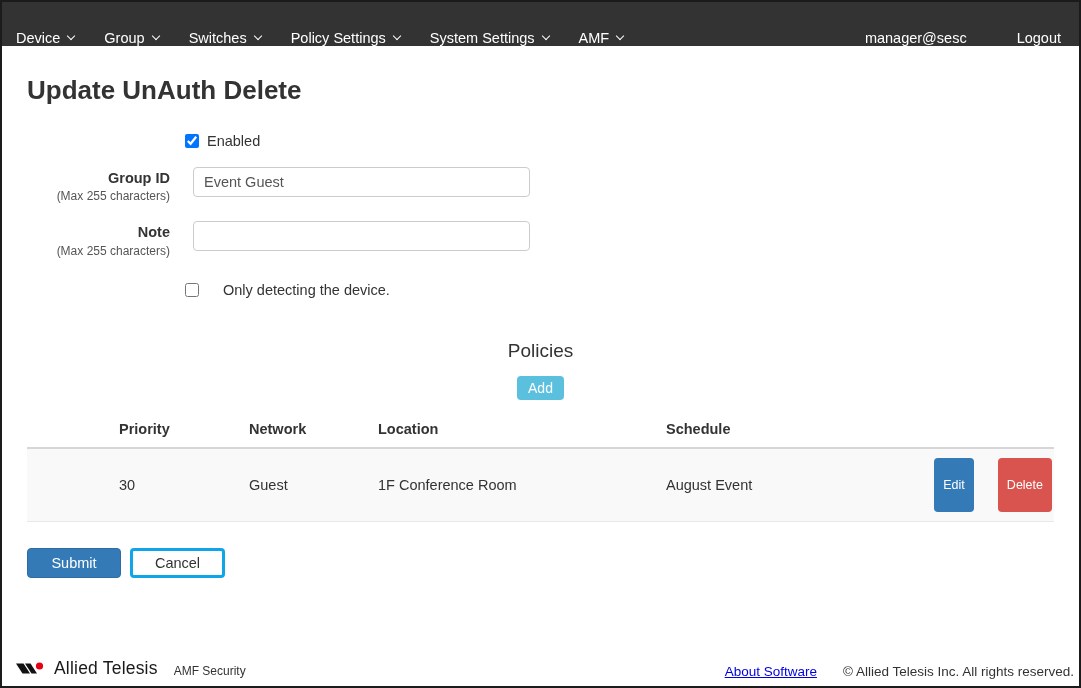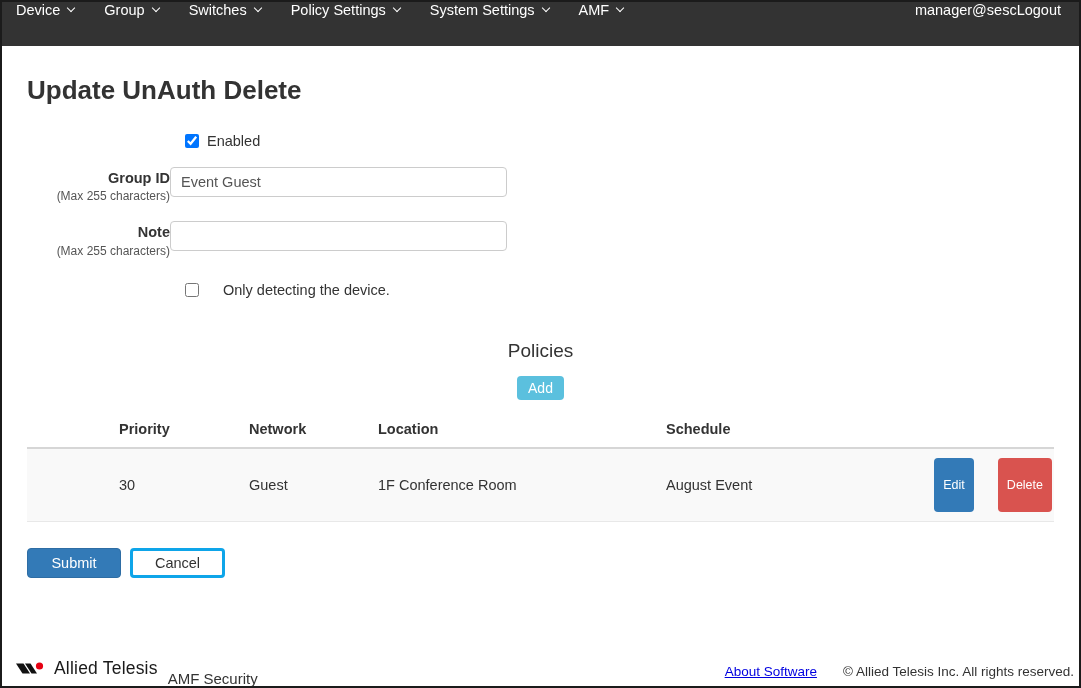--- a/index.html
+++ b/index.html
@@ -10,35 +10,35 @@
     border: 2px solid #1b1b1b;
     background: #fff;
     display: flex; flex-direction: column;
     overflow: hidden;
   }
 
   
   .navbar {
     height: 44px; flex-shrink: 0;
     background: #333333;
-    display: flex; align-items: flex-start;
+    display: flex; align-items: flex-end;
     padding: 0 18px 0 14px;
   }
   .nav-left { display: flex; align-items: center; gap: 30px; }
   .nav-item {
     color: #ffffff; font-size: 14.5px; text-decoration: none;
     display: flex; align-items: center; gap: 8px; cursor: pointer;
     white-space: nowrap;
   }
   .chev {
     display: inline-block; width: 6px; height: 6px;
     border-right: 1.5px solid #ffffff; border-bottom: 1.5px solid #ffffff;
     transform: rotate(45deg); margin-top: -4px;
   }
-  .nav-right { margin-left: auto; display: flex; align-items: center; }
+  .nav-right { margin-left: auto; display: flex; align-items: center; gap: 50px; }
   .nav-user { color: #ffffff; font-size: 14.5px; }
 
   
   .main { flex: 1 1 auto; padding: 0 25px; }
   .page-title {
     margin: 29px 0 0 0;
     font-size: 26px; font-weight: 600; color: #333333;
   }
 
   .checkbox-row {
@@ -47,21 +47,21 @@
   }
   .checkbox-row input { width: 14px; height: 14px; margin: 0; }
   .row-enabled { margin-top: 27px; }
   .row-detect  { margin-top: 24px; gap: 24px; }
 
   .field-row { display: flex; align-items: flex-start; margin-top: 18px; }
   .label-col { width: 143px; text-align: right; padding-top: 3px; }
   .field-label { font-size: 14.5px; font-weight: bold; color: #333; line-height: 1.2; }
   .field-hint  { font-size: 12px; color: #555; margin-top: 2px; }
   .text-input {
-    margin-left: 0; width: 337px; height: 30px;
+    margin-left: 23px; width: 337px; height: 30px;
     border: 1px solid #cccccc; border-radius: 4px;
     padding: 4px 10px; font-size: 14.5px; color: #555;
     font-family: inherit; outline: none;
   }
 
   
   .policies-bar { margin-top: 42px; display: flex; align-items: center; gap: 14px; flex-direction: column; }
   .policies-heading { margin: 0; font-size: 19px; font-weight: 400; color: #333; }
   .btn-add {
     background: #5bc0de; color: #fff; border: none; border-radius: 4px;
@@ -104,21 +104,21 @@
 
   
   .footer {
     flex-shrink: 0;
     display: flex; align-items: flex-end; justify-content: space-between;
     padding: 0 5px 7px 14px;
   }
   .footer-left { display: flex; align-items: center; }
   .logo-mark { margin-right: 6px; }
   .brand-text { font-size: 17.5px; color: #1a1a1a; letter-spacing: 0.2px; }
-  .product-name { font-size: 15px; color: #333; margin-left: 10px; position: relative; top: 10px; }
+  .product-name { font-size: 12px; color: #333; margin-left: 16px; position: relative; top: 2px; }
   .footer-right { display: flex; align-items: center; gap: 26px; font-size: 13.5px; color: #333; }
   .about-link { color: #0000e0; text-decoration: underline; cursor: pointer; }
 </style>
 </head>
 <body>
 
 <div class="window">
 
   <nav class="navbar">
     <div class="nav-left">

